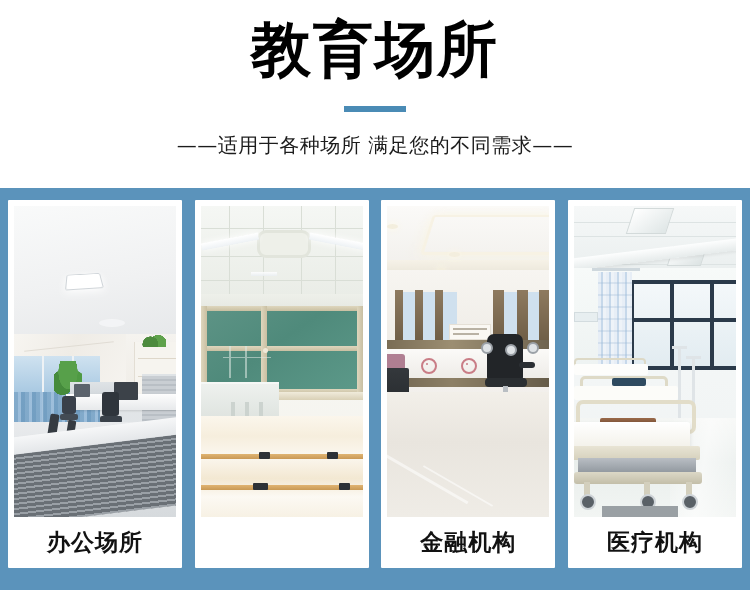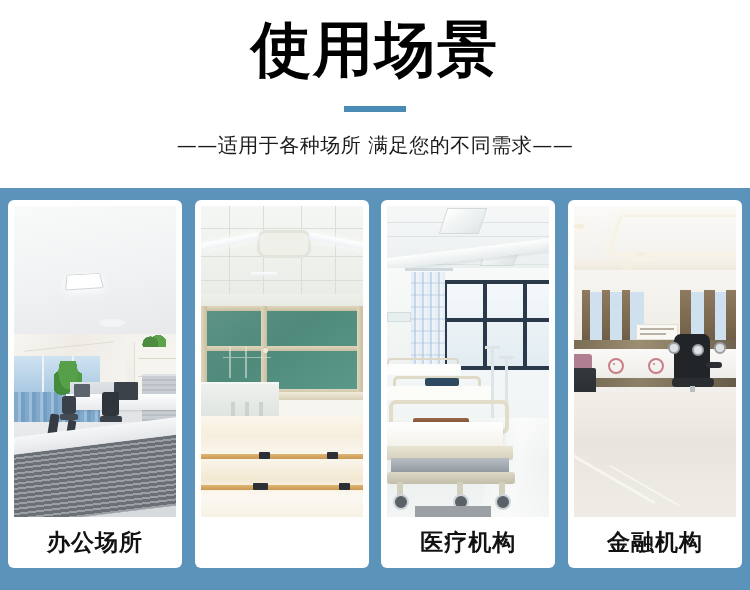--- a/index.html
+++ b/index.html
@@ -79,21 +79,21 @@
     top: 12px;
     width: 734px;
     height: 368px;
     display: flex;
     justify-content: space-between;
   }
   .scene-card {
     width: 174px;
     height: 368px;
     background: #ffffff;
-    border-radius: 6px;
+    border-radius: 1px;
     box-sizing: border-box;
     padding: 6px 6px 0 6px;
     display: flex;
     flex-direction: column;
     overflow: hidden;
   }
   .scene-photo {
     position: relative;
     width: 162px;
     height: 311px;
@@ -583,21 +583,21 @@
     position:absolute; left:28px; top:300px; width:76px; height:11px;
     background:#9aa0a4;
   }
 </style>
 </head>
 <body>
 
 <div class="page">
 
   <div class="header">
-    <div class="page-title">使用场景</div>
+    <div class="page-title">教育场所</div>
     <div class="title-divider"></div>
     <div class="page-subtitle">——适用于各种场所 满足您的不同需求——</div>
   </div>
 
   <div class="scene-band">
     <div class="card-row">
 
       <div class="scene-card">
         <div class="scene-photo p1">
           <div class="p1-ceiling"></div>
@@ -673,72 +673,20 @@
               <i></i>
             </div>
           <div class="p2-desks"></div>
           <div class="p2-bar1"></div>
           <div class="p2-bar2"></div>
           <div class="p2-clip a"></div>
           <div class="p2-clip b"></div>
           <div class="p2-clip c"></div>
           <div class="p2-clip d"></div>
         </div>
-      </div>
-
-      <div class="scene-card">
-        <div class="scene-photo p4">
-          <div class="p4-ceil">
-            <span class="seam" style="top:16px"></span>
-            <span class="seam" style="top:30px"></span>
-            <span class="seam" style="top:58px"></span>
-          </div>
-          <div class="p4-duct1"></div>
-          <div class="p4-duct2"></div>
-          <div class="p4-beam"></div>
-          <div class="p4-wall"></div>
-          <div class="p4-shelf"></div>
-          <div class="p4-window">
-            <span class="mull-v" style="left:36px"></span>
-            <span class="mull-v" style="left:76px"></span>
-            <span class="mull-h" style="top:34px"></span>
-          </div>
-          <div class="p4-track"></div>
-          <div class="p4-curtain"></div>
-          <div class="p4-bed3">
-            <span class="rail"></span>
-              <span class="mat"></span>
-          </div>
-          <div class="p4-bed2">
-            <span class="rail"></span>
-              <span class="head"></span>
-              <span class="mat"></span>
-          </div>
-          <div class="p4-pole a"></div>
-          <div class="p4-pole b"></div>
-          <div class="p4-floor">
-            <span class="gloss"></span>
-          </div>
-          <div class="p4-bed1">
-            <span class="rail-out"></span>
-            <span class="wood"></span>
-            <span class="mat"></span>
-            <span class="deck"></span>
-            <span class="under"></span>
-            <span class="frame"></span>
-            <span class="leg l1"></span>
-              <span class="leg l2"></span>
-              <span class="leg l3"></span>
-            <span class="caster c1"></span>
-              <span class="caster c2"></span>
-              <span class="caster c3"></span>
-          </div>
-          <div class="p4-mat"></div>
-        </div>
-        <div class="scene-label">医疗机构</div>
       </div>
 
       <div class="scene-card">
         <div class="scene-photo p3">
           <div class="p3-ceil"></div>
           <div class="p3-cove"></div>
           <div class="p3-cove2"></div>
           <div class="p3-dl a"></div>
           <div class="p3-dl b"></div>
           <div class="p3-dl c"></div>
@@ -776,15 +724,67 @@
           </div>
           <div class="p3-kiosk"></div>
           <div class="p3-floor">
             <span class="streak s1"></span>
               <span class="streak s2"></span>
           </div>
         </div>
         <div class="scene-label">金融机构</div>
       </div>
 
+      <div class="scene-card">
+        <div class="scene-photo p4">
+          <div class="p4-ceil">
+            <span class="seam" style="top:16px"></span>
+            <span class="seam" style="top:30px"></span>
+            <span class="seam" style="top:58px"></span>
+          </div>
+          <div class="p4-duct1"></div>
+          <div class="p4-duct2"></div>
+          <div class="p4-beam"></div>
+          <div class="p4-wall"></div>
+          <div class="p4-shelf"></div>
+          <div class="p4-window">
+            <span class="mull-v" style="left:36px"></span>
+            <span class="mull-v" style="left:76px"></span>
+            <span class="mull-h" style="top:34px"></span>
+          </div>
+          <div class="p4-track"></div>
+          <div class="p4-curtain"></div>
+          <div class="p4-bed3">
+            <span class="rail"></span>
+              <span class="mat"></span>
+          </div>
+          <div class="p4-bed2">
+            <span class="rail"></span>
+              <span class="head"></span>
+              <span class="mat"></span>
+          </div>
+          <div class="p4-pole a"></div>
+          <div class="p4-pole b"></div>
+          <div class="p4-floor">
+            <span class="gloss"></span>
+          </div>
+          <div class="p4-bed1">
+            <span class="rail-out"></span>
+            <span class="wood"></span>
+            <span class="mat"></span>
+            <span class="deck"></span>
+            <span class="under"></span>
+            <span class="frame"></span>
+            <span class="leg l1"></span>
+              <span class="leg l2"></span>
+              <span class="leg l3"></span>
+            <span class="caster c1"></span>
+              <span class="caster c2"></span>
+              <span class="caster c3"></span>
+          </div>
+          <div class="p4-mat"></div>
+        </div>
+        <div class="scene-label">医疗机构</div>
+      </div>
+
     </div>
   </div>
 </div>
 
 </body></html>

